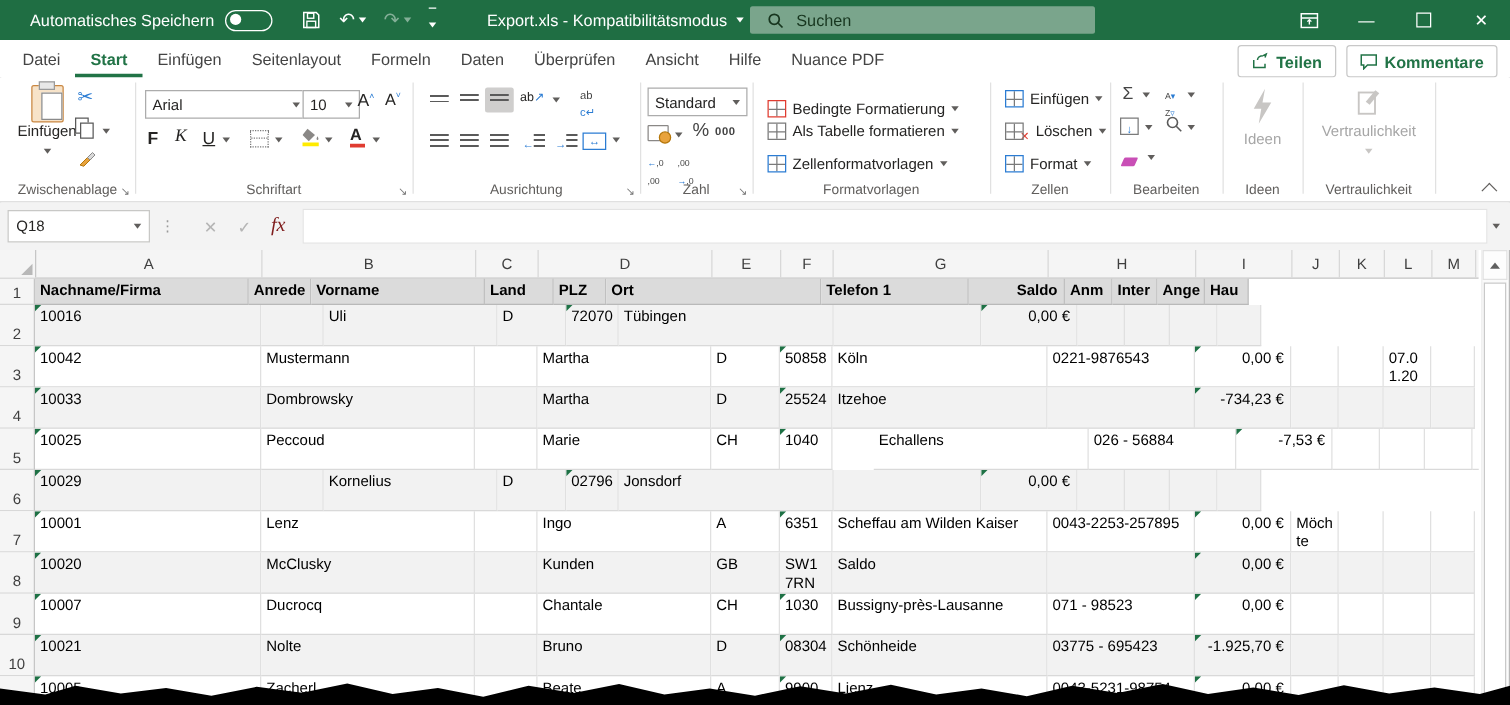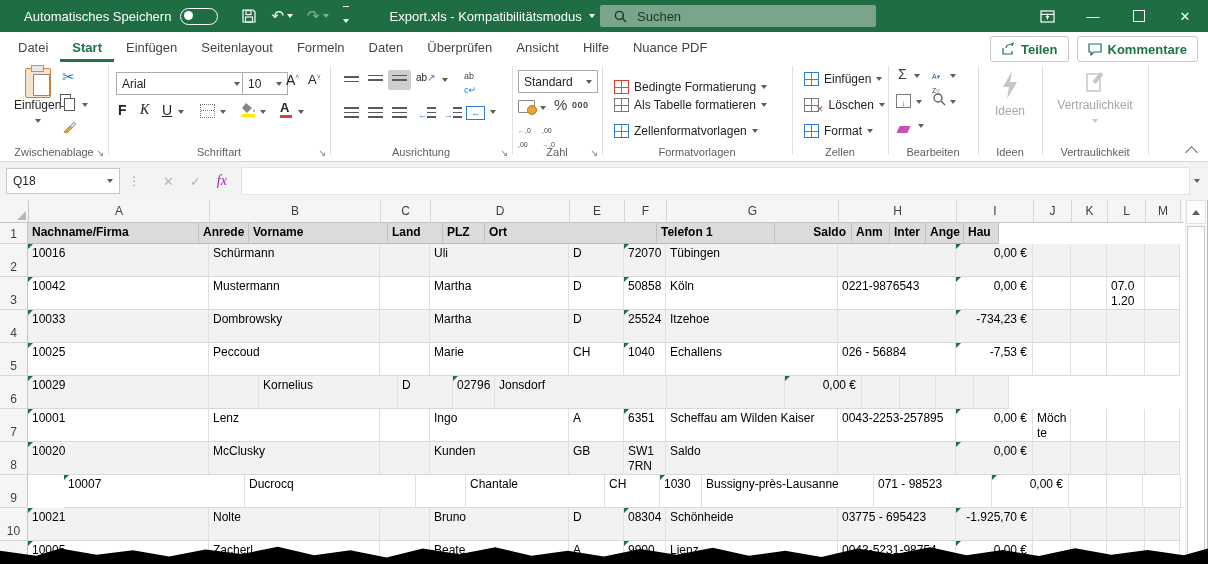--- a/index.html
+++ b/index.html
@@ -52,21 +52,21 @@
   .coin{position:relative;display:inline-block;width:15px;height:11px;border:1px solid #8a8886;border-radius:1px;}
   .coin::after{content:"";position:absolute;right:-3px;bottom:-3px;width:8px;height:8px;border-radius:50%;background:#e8A33d;border:1px solid #b5770a;}
   .tinytxt{font-size:7px;line-height:7px;color:#444;text-align:center;}
   .blue{color:#2b7cd3;}
   
   .fbar{position:absolute;top:162px;left:0;right:0;height:38px;background:#f3f3f3;display:flex;align-items:center;}
   .namebox{margin-left:6px;width:100px;height:24px;background:#fff;border:1px solid #c8c8c6;display:flex;
            align-items:center;justify-content:space-between;padding:0 6px;font-size:12px;color:#252423;}
   .fdots{color:#9a9a9a;font-size:12px;margin:0 8px;letter-spacing:1px;}
   .fbtns{display:flex;align-items:center;gap:16px;padding:0 14px;height:26px;background:#f3f3f3;}
-  .fx{font-family:"Liberation Serif",serif;font-style:italic;font-size:14px;color:#a21caf;}
+  .fx{font-family:"Liberation Serif",serif;font-style:italic;font-size:16px;color:#7f1d1d;}
   .finput{flex:1;height:26px;background:#fff;border:1px solid #e3e3e3;margin-right:4px;display:flex;align-items:center;
           padding-left:6px;font-size:12px;}
   
   .sheet{position:absolute;top:200px;left:0;width:1183px;bottom:0;overflow:hidden;background:#fff;}
   .lettersrow{display:flex;height:22px;background:#f5f5f5;border-bottom:1px solid #c6c6c6;}
   .corner{width:28px;height:22px;border-right:1px solid #c6c6c6;position:relative;background:#f5f5f5;flex:none;}
   .corner::after{content:"";position:absolute;right:2px;bottom:2px;width:0;height:0;
                  border-left:9px solid transparent;border-bottom:9px solid #b8b8b8;}
   .colhdr{height:22px;border-right:1px solid #d8d8d8;display:flex;align-items:center;justify-content:center;
           font-size:12px;color:#3f3f3f;flex:none;box-sizing:border-box;}
@@ -417,21 +417,20 @@
           <div class="cell hdr1" style="width: 118px;">Telefon 1</div>
           <div class="cell hdr1 r" style="width: 77px;">Saldo</div>
           <div class="cell hdr1" style="width: 38px;">Anm</div>
           <div class="cell hdr1" style="width: 36px;">Inter</div>
           <div class="cell hdr1" style="width: 38px;">Ange</div>
           <div class="cell hdr1" style="width: 35px;">Hau</div>
         </div>
         <div class="gridrow" style="height: 33px;">
           <div class="rowhdr">2</div>
           <div class="cell shade" style="width: 181px;">10016<span class="tri"></span></div>
-          <div class="cell shade" style="width: 171px;">Schürmann</div>
           <div class="cell shade" style="width: 50px;"></div>
           <div class="cell shade" style="width: 139px;">Uli</div>
           <div class="cell shade" style="width: 55px;">D</div>
           <div class="cell shade" style="width: 42px;">72070<span class="tri"></span></div>
           <div class="cell shade" style="width: 172px;">Tübingen</div>
           <div class="cell shade" style="width: 118px;"></div>
           <div class="cell shade r" style="width: 77px;">0,00 €<span class="tri"></span></div>
           <div class="cell shade" style="width: 38px;"></div>
           <div class="cell shade" style="width: 36px;"></div>
           <div class="cell shade" style="width: 38px;"></div>
@@ -470,21 +469,21 @@
           <div class="cell shade" style="width: 35px;"></div>
         </div>
         <div class="gridrow" style="height: 33px;">
           <div class="rowhdr">5</div>
           <div class="cell" style="width: 181px;">10025<span class="tri"></span></div>
           <div class="cell" style="width: 171px;">Peccoud</div>
           <div class="cell" style="width: 50px;"></div>
           <div class="cell" style="width: 139px;">Marie</div>
           <div class="cell" style="width: 55px;">CH</div>
           <div class="cell" style="width: 42px;">1040<span class="tri"></span></div>
-          <div class="cell" style="width: 172px;">Echallens</div>
+          <div class="cell" style="width: 172px; margin-left: 33px;">Echallens</div>
           <div class="cell" style="width: 118px;">026 - 56884</div>
           <div class="cell r" style="width: 77px;">-7,53 €<span class="tri"></span></div>
           <div class="cell" style="width: 38px;"></div>
           <div class="cell" style="width: 36px;"></div>
           <div class="cell" style="width: 38px;"></div>
           <div class="cell" style="width: 35px;"></div>
         </div>
         <div class="gridrow" style="height: 33px;">
           <div class="rowhdr">6</div>
           <div class="cell shade" style="width: 181px;">10029<span class="tri"></span></div>
@@ -527,21 +526,21 @@
           <div class="cell shade" style="width: 172px;">Saldo</div>
           <div class="cell shade" style="width: 118px;"></div>
           <div class="cell shade r" style="width: 77px;">0,00 €<span class="tri"></span></div>
           <div class="cell shade" style="width: 38px;"></div>
           <div class="cell shade" style="width: 36px;"></div>
           <div class="cell shade" style="width: 38px;"></div>
           <div class="cell shade" style="width: 35px;"></div>
         </div>
         <div class="gridrow" style="height: 33px;">
           <div class="rowhdr">9</div>
-          <div class="cell" style="width: 181px; margin-left: 36px;">10007<span class="tri"></span></div>
+          <div class="cell" style="width: 181px;">10007<span class="tri"></span></div>
           <div class="cell" style="width: 171px;">Ducrocq</div>
           <div class="cell" style="width: 50px;"></div>
           <div class="cell" style="width: 139px;">Chantale</div>
           <div class="cell" style="width: 55px;">CH</div>
           <div class="cell" style="width: 42px;">1030<span class="tri"></span></div>
           <div class="cell" style="width: 172px;">Bussigny-près-Lausanne</div>
           <div class="cell" style="width: 118px;">071 - 98523</div>
           <div class="cell r" style="width: 77px;">0,00 €<span class="tri"></span></div>
           <div class="cell" style="width: 38px;"></div>
           <div class="cell" style="width: 36px;"></div>

